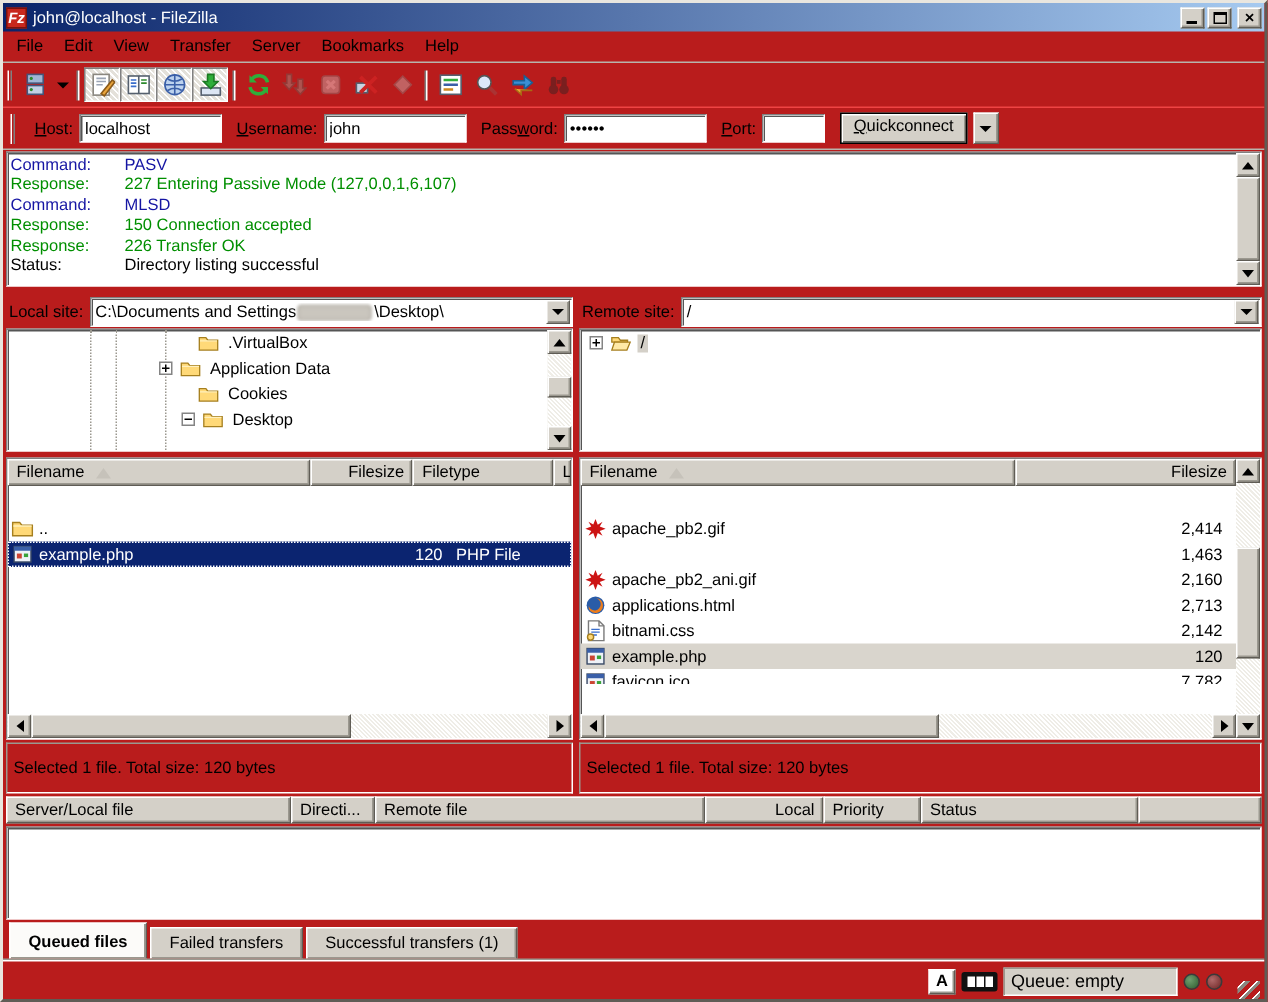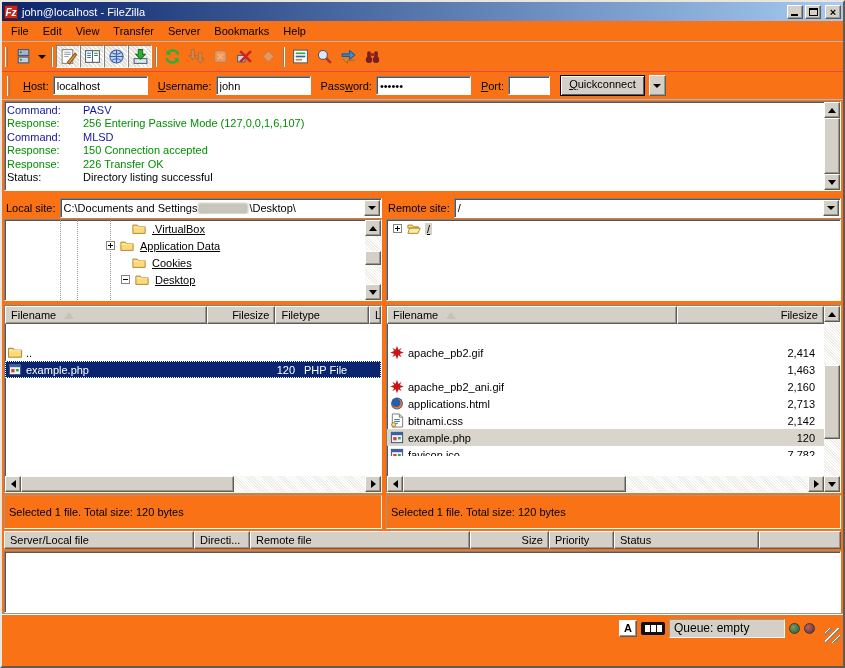--- a/index.html
+++ b/index.html
@@ -1,21 +1,21 @@
 <!DOCTYPE html>
 <html><head>
 <meta charset="utf-8">
 <style>
   * { box-sizing: border-box; margin:0; padding:0; }
   html,body { width:845px; height:668px; }
   body { font-family:"Liberation Sans", sans-serif; font-size:11px; color:#000; background:#808080; }
 
   .window {
     width:845px; height:668px;
-    background:#f97316;
+    background:#b91c1c;
     border:2px solid;
     border-color:#e9e6df #5f5c55 #5f5c55 #e9e6df;
     display:flex; flex-direction:column;
     overflow:hidden;
   }
 
   
   .titlebar { height:19px; background:linear-gradient(90deg,#0a246a,#a6caf0); display:flex; align-items:center; padding:0 2px; flex:0 0 auto; }
   .app-logo { width:14px; height:14px; background:#c8281e; color:#fff; font-weight:bold; font-style:italic; font-size:10px; line-height:14px; text-align:center; margin-right:4px; border:1px solid #7a120c; }
   .title-text { color:#fff; font-weight:normal; font-size:11px; flex:1; white-space:nowrap; }
@@ -77,21 +77,21 @@
   .pane { display:flex; flex-direction:column; }
   .pane.local { width:378px; flex:0 0 auto; }
   .pane.remote { flex:1; min-width:0; }
   .siterow { height:22px; display:flex; align-items:center; gap:4px; flex:0 0 auto; }
   .sitelabel { white-space:nowrap; padding-left:2px; }
   .combo { flex:1; height:20px; background:#fff; border:1px solid; border-color:#808080 #fff #fff #808080; box-shadow:inset 1px 1px 0 #555; display:flex; align-items:center; overflow:hidden; }
   .combo .ctext { flex:1; padding:0 3px; white-space:nowrap; overflow:hidden; display:flex; align-items:center; }
   .combo .cbtn { width:16px; height:16px; margin-right:1px; flex:0 0 auto; background:#d4d0c8; border:1px solid; border-color:#fff #5f5c55 #5f5c55 #fff; box-shadow:inset -1px -1px 0 #9b988f; display:flex; align-items:center; justify-content:center; }
   .redacted { display:inline-block; width:50px; height:11px; margin:0 1px; border-radius:3px; background:#cac6be; box-shadow:inset 0 0 3px #a8a49c; filter:blur(1.2px); }
 
-  .treebox { height:82px; margin-top:0; background:#fff; border:1px solid; border-color:#808080 #fff #fff #808080; box-shadow:inset 1px 1px 0 #555; position:relative; overflow:hidden; flex:0 0 auto;text-decoration:underline; }
+  .treebox { height:82px; margin-top:0; background:#fff; border:1px solid; border-color:#808080 #fff #fff #808080; box-shadow:inset 1px 1px 0 #555; position:relative; overflow:hidden; flex:0 0 auto; }
   .tree-guide { position:absolute; top:0; bottom:0; border-left:1px dotted #9b988f; }
   .trow { height:17px; display:flex; align-items:center; position:relative; }
   .expander { width:9px; height:9px; background:#fff; border:1px solid #848484; position:relative; flex:0 0 auto; }
   .expander::before { content:""; position:absolute; left:1px; right:1px; top:3px; height:1px; background:#000; }
   .expander.plus::after { content:""; position:absolute; top:1px; bottom:1px; left:3px; width:1px; background:#000; }
   .tree-icon { width:16px; height:14px; margin:0 3px 0 4px; flex:0 0 auto; }
   .tlabel { white-space:nowrap; padding:0 2px; }
   .tlabel.sel { background:#d4d0c8; }
   .tree-sb { position:absolute; right:0; top:0; bottom:0; }
 
@@ -367,21 +367,21 @@
   </div>
 
   <div class="logbox">
     <div class="loglines">
       <div class="logline log-command">
           <span class="llabel">Command:</span>
           <span>PASV</span>
         </div>
       <div class="logline log-response">
           <span class="llabel">Response:</span>
-          <span>256 Entering Passive Mode (127,0,0,1,6,107)</span>
+          <span>227 Entering Passive Mode (127,0,0,1,6,107)</span>
         </div>
       <div class="logline log-command">
           <span class="llabel">Command:</span>
           <span>MLSD</span>
         </div>
       <div class="logline log-response">
           <span class="llabel">Response:</span>
           <span>150 Connection accepted</span>
         </div>
       <div class="logline log-response">
@@ -669,31 +669,36 @@
       <span class="hcell q-c1">
           <span>Server/Local file</span>
         </span>
       <span class="hcell q-c2">
           <span>Directi...</span>
         </span>
       <span class="hcell q-c3">
           <span>Remote file</span>
         </span>
       <span class="hcell q-c4 right">
-          <span>Size</span>
+          <span>Local</span>
         </span>
       <span class="hcell q-c5">
           <span>Priority</span>
         </span>
       <span class="hcell q-c6">
           <span>Status</span>
         </span>
       <span class="hcell q-c7"></span>
     </div>
     <div class="qbody"></div>
+    <div class="tabsrow">
+      <span class="tab active">Queued files</span>
+      <span class="tab">Failed transfers</span>
+      <span class="tab">Successful transfers (1)</span>
+    </div>
   </div>
 
   <div class="statusbar">
     <span class="sb-spacer"></span>
     <span class="sb-a">A</span>
     <span class="sb-badge">
         <i></i>
         <i></i>
         <i></i>
       </span>

